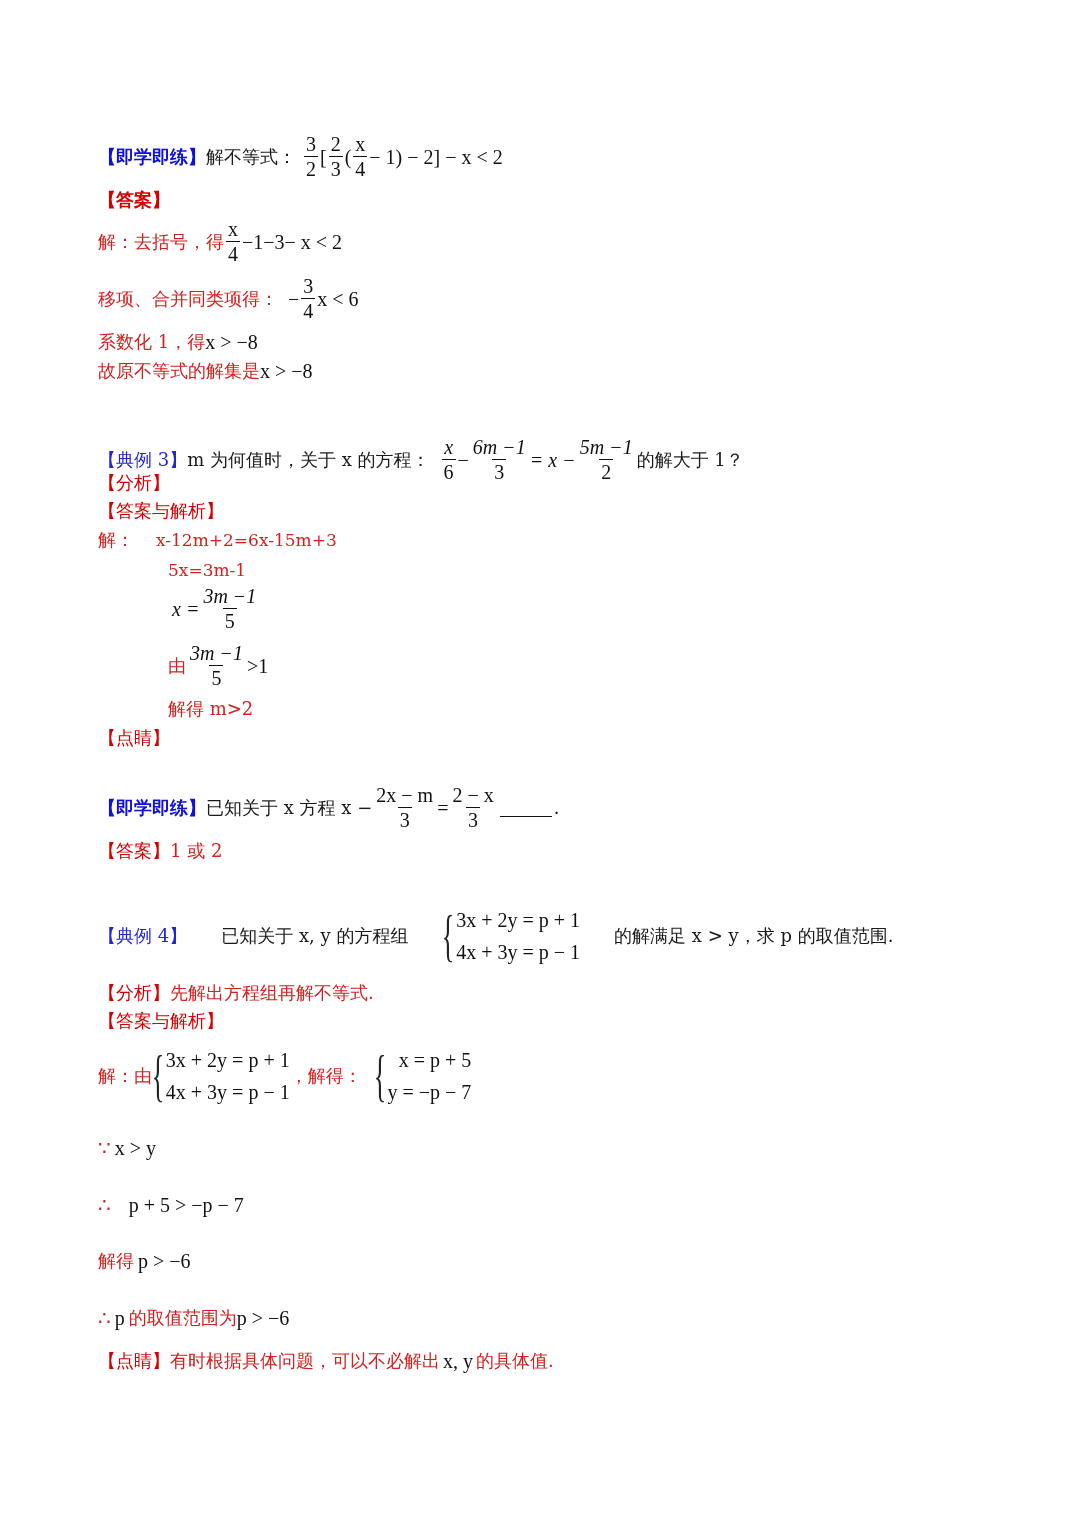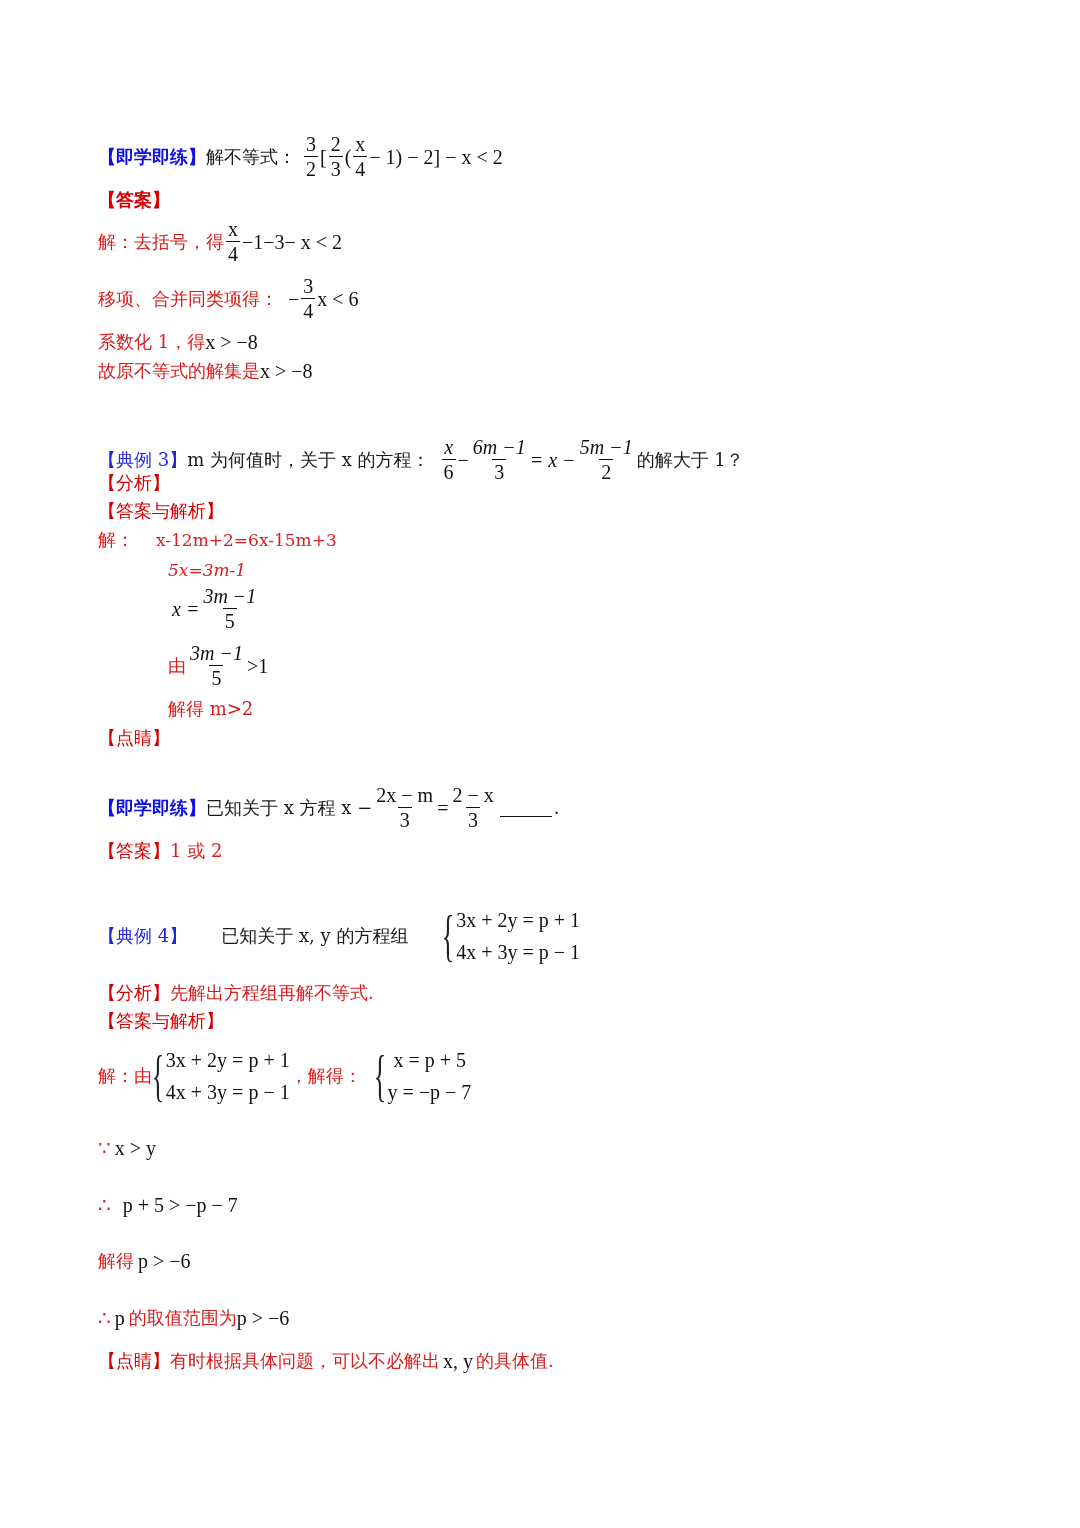--- a/index.html
+++ b/index.html
@@ -105,21 +105,21 @@
 
 <div class="ln" style="top:499px;">
   <span class="redbr" style="font-weight:normal">【答案与解析】</span>
 </div>
 
 <div class="ln" style="top:528px;">
   <span class="red">解：</span>
   <span class="red" style="margin-left:22px;font-size:17px">x-12m+2=6x-15m+3</span>
 </div>
 
-<div class="ln" style="top:558px;left:168px;font-style:italic;">
+<div class="ln" style="top:558px;left:168px;">
   <span class="red" style="font-size:17px">5x=3m-1</span>
 </div>
 
 <div class="ln" style="top:584px;left:172px;">
   <span class="mathi">x =</span>
   <span class="frac" style="font-style:italic">
       <span class="num">3m −1</span>
       <span class="den" style="font-style:normal">5</span>
     </span>
 </div>
@@ -165,32 +165,33 @@
 <div class="ln" style="top:904px;height:64px;gap:34px;">
   <span class="bluebr" style="font-weight:normal;color:#2323d8">【典例 4】</span>
   <span class="dark">已知关于 x, y 的方程组</span>
   <span class="sys">
     <span class="brace">{</span>
     <span class="rows">
         <span>3x + 2y = p + 1</span>
         <span>4x + 3y = p − 1</span>
       </span>
   </span>
+  <span class="dark">的解满足 x &gt; y，求 p 的取值范围.</span>
 </div>
 
 <div class="ln" style="top:981px;">
   <span class="redbr" style="font-weight:normal">【分析】</span>
   <span class="red">先解出方程组再解不等式.</span>
 </div>
 
 <div class="ln" style="top:1009px;">
   <span class="redbr" style="font-weight:normal">【答案与解析】</span>
 </div>
 
-<div class="ln" style="top:1044px;height:64px;">
+<div class="ln" style="top:1044px;height:64px;text-align:right;">
   <span class="red">解：由</span>
   <span class="sys">
     <span class="brace">{</span>
     <span class="rows">
         <span>3x + 2y = p + 1</span>
         <span>4x + 3y = p − 1</span>
       </span>
   </span>
   <span class="red">，解得：</span>
   <span class="sys" style="margin-left:12px">
@@ -202,21 +203,21 @@
   </span>
 </div>
 
 <div class="ln" style="top:1136px;">
   <span class="red" style="font-size:20px">∵</span>
   <span class="math" style="margin-left:4px">x &gt; y</span>
 </div>
 
 <div class="ln" style="top:1193px;">
   <span class="red" style="font-size:20px">∴</span>
-  <span class="math" style="margin-left:12px">p + 5 &gt; −p − 7</span>
+  <span class="math" style="margin-left:18px">p + 5 &gt; −p − 7</span>
 </div>
 
 <div class="ln" style="top:1249px;align-items:center;">
   <span class="red">解得</span>
   <span class="math" style="margin-left:4px">p &gt; −6</span>
 </div>
 
 <div class="ln" style="top:1306px;">
   <span class="red" style="font-size:20px">∴</span>
   <span class="math" style="margin-left:4px">p</span>

